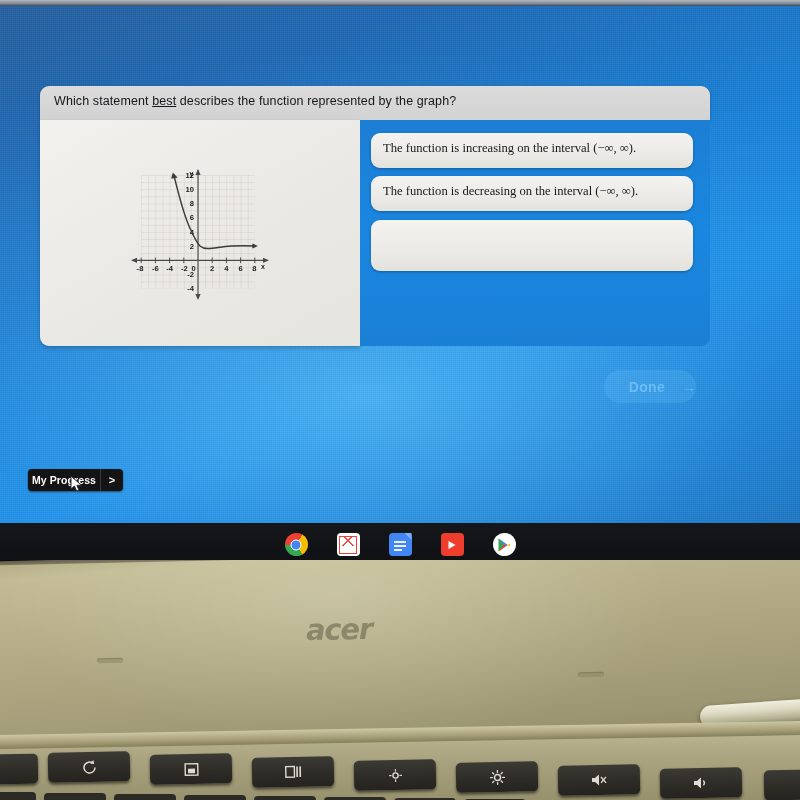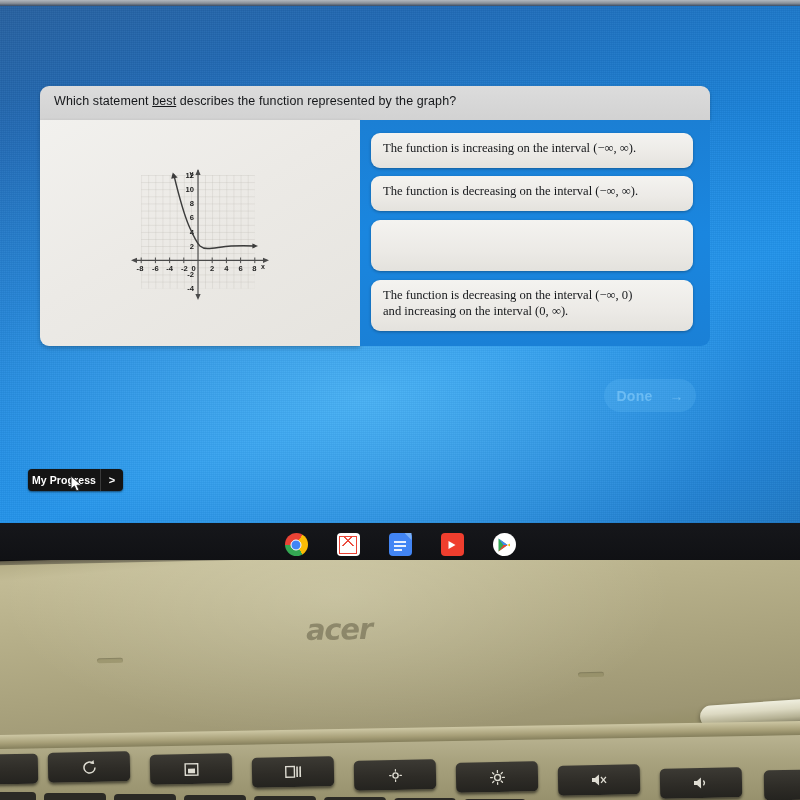--- a/index.html
+++ b/index.html
@@ -62,23 +62,23 @@
        color:#16181b;font-size:11.4px;line-height:15.5px;
        padding:8px 11px 8px 12px;box-sizing:border-box;width:322px;}
   #opt1{top:133px;height:35px;}
   #opt2{top:176px;height:35px;}
   #opt3{top:220px;height:51px;}
   #opt4{top:280px;height:51px;}
   .opt .ln{display:block;white-space:nowrap;}
   .mth{font-family:"Liberation Serif",serif;font-size:12.6px;}
 
   
-  #done{left:604px;top:379px;width:92px;height:33px;border-radius:17px;
+  #done{left:604px;top:370px;width:92px;height:33px;border-radius:17px;
         background:rgba(125,205,255,.17);
-        display:flex;align-items:center;justify-content:center;gap:17px;z-index:7;}
+        display:flex;align-items:center;justify-content:flex-end;gap:17px;z-index:7;}
   #donetxt{font-size:14px;font-weight:bold;color:rgba(150,215,255,.52);letter-spacing:.3px;}
   #donearrow{font-size:14px;color:rgba(150,215,255,.52);font-weight:bold;}
 
   
   #mprog{left:28px;top:469px;width:95px;height:22px;z-index:7;
          background:#141414;border-radius:4px;
          box-shadow:0 1px 2px rgba(0,0,0,.5);display:flex;align-items:center;}
   #mplabel{flex:1;text-align:center;color:#fff;font-size:10.5px;font-weight:bold;
            letter-spacing:.1px;}
   #mpdiv{width:1px;height:100%;background:#3a3a3a;}
@@ -252,24 +252,20 @@
       </svg>
     </div>
 
     <div class="opt" id="opt1">
       <span class="ln mth">The function is increasing on the interval (−∞, ∞).</span>
     </div>
     <div class="opt" id="opt2">
       <span class="ln mth">The function is decreasing on the interval (−∞, ∞).</span>
     </div>
     <div class="opt" id="opt3">
-    </div>
-    <div class="opt" id="opt4">
-      <span class="ln mth">The function is decreasing on the interval (−∞, 0)</span>
-      <span class="ln mth">and increasing on the interval (0, ∞).</span>
     </div>
 
     <div class="layer" id="done">
       <span id="donetxt">Done</span>
       <span id="donearrow">→</span>
     </div>
 
     <div class="layer" id="mprog">
       <span id="mplabel">My Progress</span>
       <span id="mpdiv"></span>

